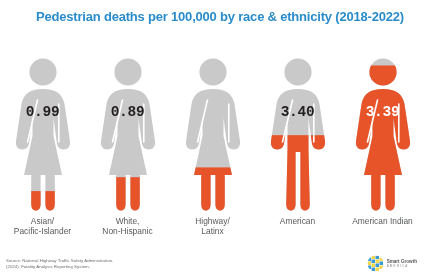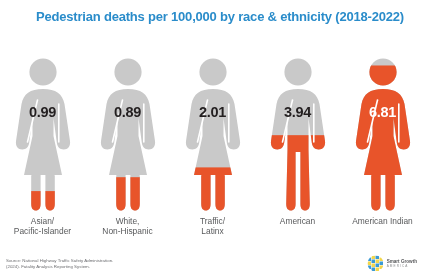--- a/index.html
+++ b/index.html
@@ -8,21 +8,21 @@
     font-family:"Liberation Sans", sans-serif;
     position:relative;
   }
   #page-title{
     position:absolute;left:20px;top:9px;
     font-size:13px;font-weight:bold;letter-spacing:-0.2px;
     color:#2A8CCA;white-space:nowrap;margin-left:16px;
   }
   #figures{
     position:absolute;left:0;top:52px;width:425px;height:162px;
-    display:flex;justify-content:space-around;align-items:flex-end;
+    display:flex;justify-content:space-around;align-items:flex-end;font-family:Liberation Mono, monospace;
   }
   .fig-col{
     width:78px;height:162px;position:relative;
   }
   .pictogram{
     position:absolute;left:50%;bottom:0;transform:translateX(-50%);
     width:74px;height:158px;
   }
   .pictogram svg{display:block;width:74px;height:158px;}
   .value{
@@ -114,76 +114,75 @@
             </clipPath>
           </defs>
           <g clip-path="url(#body-fig2)">
             <rect x="0" y="0" width="74" height="158" fill="#C9C9C9"></rect>
             <rect x="0" y="111.39" width="74" height="46.61" fill="#E8542A"></rect>
           </g>
           <path d="M31.5 44 L 21.5 86" stroke="#ffffff" stroke-width="1.6" fill="none" stroke-linecap="round"></path>
           <path d="M52.8 48 L 52.8 86" stroke="#ffffff" stroke-width="1.6" fill="none" stroke-linecap="round"></path>
         </svg>
       </div>
-      <div class="value">2.01</div>
     </div>
     <div class="fig-col">
       <div class="pictogram">
         <svg viewBox="0 0 74 158" xmlns="http://www.w3.org/2000/svg">
           <defs>
             <clipPath id="body-fig3">
               <circle cx="37" cy="16" r="13.6"></circle>
               <path d="M37 33 C 24 33 17.5 38 15.5 48 L 10 85 C 9.3 90 12 93.5 16.3 93.5 C 20.2 93.5 22.6 91 23.2 86.8 L 26.5 62 L 26.5 96 L 47.5 96 L 47.5 62 L 50.8 86.8 C 51.4 91 53.8 93.5 57.7 93.5 C 62 93.5 64.7 90 64 85 L 58.5 48 C 56.5 38 50 33 37 33 Z"></path>
               <path d="M26.5 94 L 34.6 94 L 34.6 148 C 34.6 152.4 32.8 154.5 29.9 154.5 C 27 154.5 25.2 152.4 25.2 148 Z M 39.4 94 L 47.5 94 L 48.8 148 C 48.8 152.4 47 154.5 44.1 154.5 C 41.2 154.5 39.4 152.4 39.4 148 Z"></path>
             </clipPath>
           </defs>
           <g clip-path="url(#body-fig3)">
             <rect x="0" y="0" width="74" height="158" fill="#C9C9C9"></rect>
             <rect x="0" y="79.16" width="74" height="78.84" fill="#E8542A"></rect>
           </g>
           <path d="M31.5 44 L 21.5 86" stroke="#ffffff" stroke-width="1.6" fill="none" stroke-linecap="round"></path>
           <path d="M52.8 48 L 52.8 86" stroke="#ffffff" stroke-width="1.6" fill="none" stroke-linecap="round"></path>
         </svg>
       </div>
-      <div class="value">3.94</div>
+      <div class="value">3.40</div>
     </div>
     <div class="fig-col">
       <div class="pictogram">
         <svg viewBox="0 0 74 158" xmlns="http://www.w3.org/2000/svg">
           <defs>
             <clipPath id="body-fig4">
               <circle cx="37" cy="16" r="13.6"></circle>
               <path d="M37 33 C 24 33 17.5 38 15.5 48 L 10 85 C 9.3 90 12 93.5 16.3 93.5 C 20.2 93.5 22.6 91 23.2 86.8 L 26.5 62 L 26.5 96 L 47.5 96 L 47.5 62 L 50.8 86.8 C 51.4 91 53.8 93.5 57.7 93.5 C 62 93.5 64.7 90 64 85 L 58.5 48 C 56.5 38 50 33 37 33 Z"></path>
               <path d="M26.5 80 L 47.5 80 L 56 119 L 18 119 Z"></path>
               <path d="M27.5 112 L 34.6 112 L 34.6 148 C 34.6 152.4 32.8 154.5 29.9 154.5 C 27 154.5 25.2 152.4 25.2 148 L 25.2 120 Z M 39.4 112 L 46.5 112 L 48.8 120 L 48.8 148 C 48.8 152.4 47 154.5 44.1 154.5 C 41.2 154.5 39.4 152.4 39.4 148 Z"></path>
             </clipPath>
           </defs>
           <g clip-path="url(#body-fig4)">
             <rect x="0" y="0" width="74" height="158" fill="#C9C9C9"></rect>
             <rect x="0" y="9.48" width="74" height="148.52" fill="#E8542A"></rect>
           </g>
           <path d="M31.5 44 L 21.5 86" stroke="#ffffff" stroke-width="1.6" fill="none" stroke-linecap="round"></path>
           <path d="M52.8 48 L 52.8 86" stroke="#ffffff" stroke-width="1.6" fill="none" stroke-linecap="round"></path>
         </svg>
       </div>
-      <div class="value light">6.81</div>
+      <div class="value light">3.39</div>
     </div>
   </div>
 
 <div id="labels">
     <div class="lbl-col">
       <span>Asian/</span>
       <span>Pacific-Islander</span>
     </div>
     <div class="lbl-col">
       <span>White,</span>
       <span>Non-Hispanic</span>
     </div>
     <div class="lbl-col">
-      <span>Traffic/</span>
+      <span>Highway/</span>
       <span>Latinx</span>
     </div>
     <div class="lbl-col">
       <span>American</span>
     </div>
     <div class="lbl-col">
       <span>American Indian</span>
     </div>
   </div>
 

